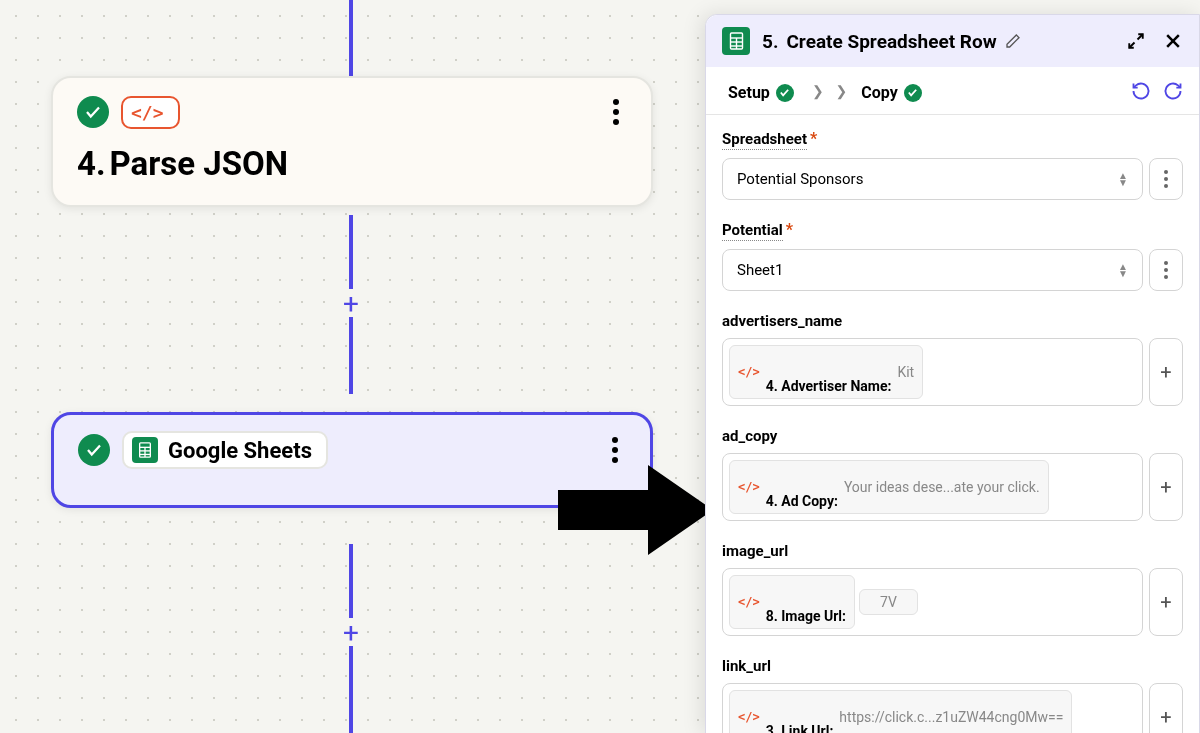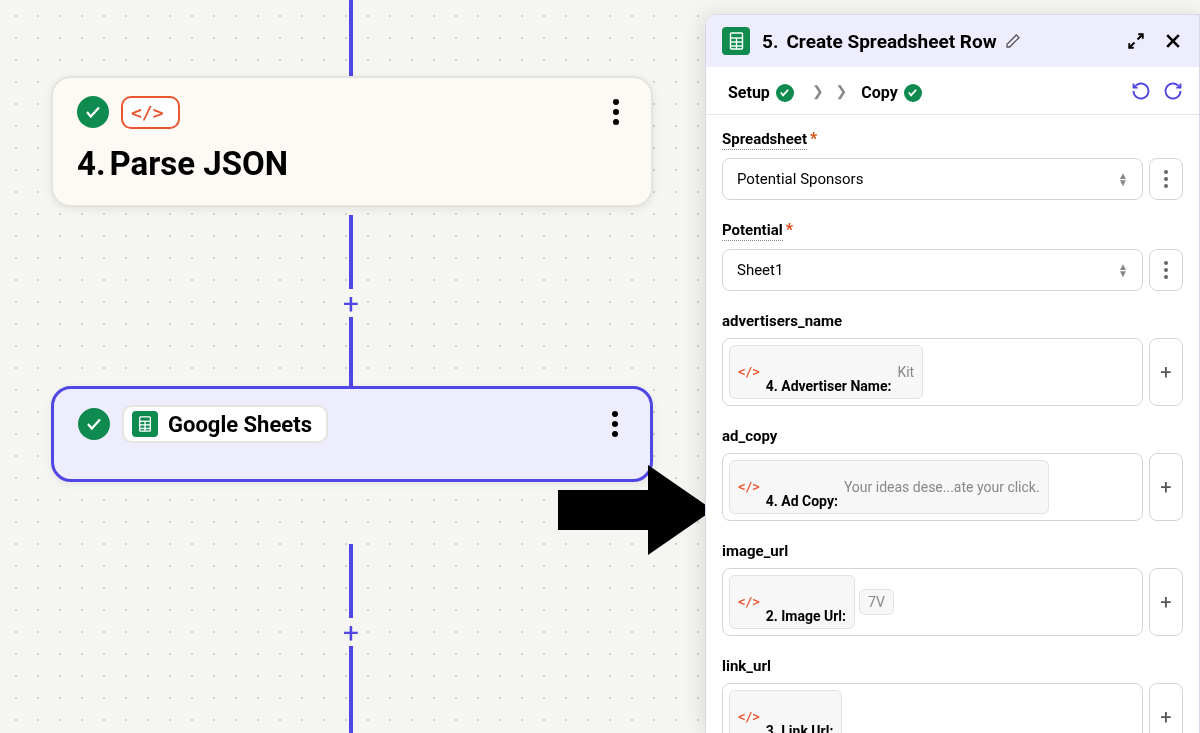--- a/index.html
+++ b/index.html
@@ -56,21 +56,21 @@
   border-radius: 20px;
   padding: 16px 24px 22px 24px;
   box-shadow: 0 2px 8px rgba(0,0,0,0.08);
 }
 .card4 {
   top: 76px;
   background: #fdfaf5;
   border: 2px solid #e5e5e0;
 }
 .card5 {
-  top: 386px;
+  top: 412px;
   background: #eeedfd;
   border: 3px solid #4f46e5;
 }
 
 .card-header {
   display: flex;
   align-items: center;
   gap: 12px;
   margin-bottom: 14px;
 }
@@ -319,21 +319,21 @@
   color: #e8552f;
   font-weight: 700;
   font-size: 12px;
 }
 .pill .ref { font-weight: 700; margin-top: 28px; }
 .pill .val { color: #888; }
 .overflow-val {
   background: #f7f7f7;
   border: 1px solid #e2e2e2;
   border-radius: 6px;
-  padding: 4px 8px;
+  padding: 4px 20px;
   font-size: 14px;
   color: #888;
 }
 
 .plus-side {
   width: 34px;
   border: 1px solid #d4d4d4;
   border-radius: 8px;
   display: flex;
   align-items: center;
@@ -549,35 +549,36 @@
         <div class="plus-side">+</div>
       </div>
     </div>
 
     <div class="field-group">
       <div class="field-label">image_url</div>
       <div class="field-row">
         <div class="mapped-box">
           <span class="pill">
             <span class="code-i">&lt;/&gt;</span>
-            <span class="ref">2. Image Url:</span>
+            <span class="ref">8. Image Url:</span>
           </span>
           <span class="overflow-val">7V</span>
         </div>
         <div class="plus-side">+</div>
       </div>
     </div>
 
     <div class="field-group">
       <div class="field-label">link_url</div>
       <div class="field-row">
         <div class="mapped-box">
           <span class="pill">
             <span class="code-i">&lt;/&gt;</span>
             <span class="ref">3. Link Url:</span>
+            <span class="val">https://click.c...z1uZW44cng0Mw==</span>
           </span>
         </div>
         <div class="plus-side">+</div>
       </div>
     </div>
 
   </div>
 </div>
 
 </body></html>

